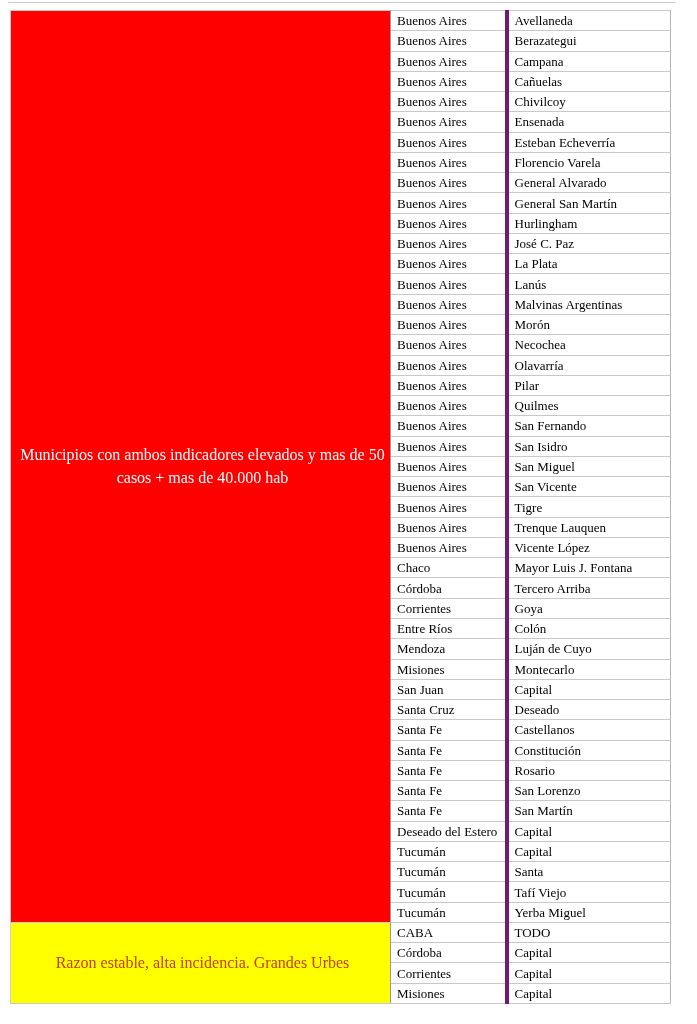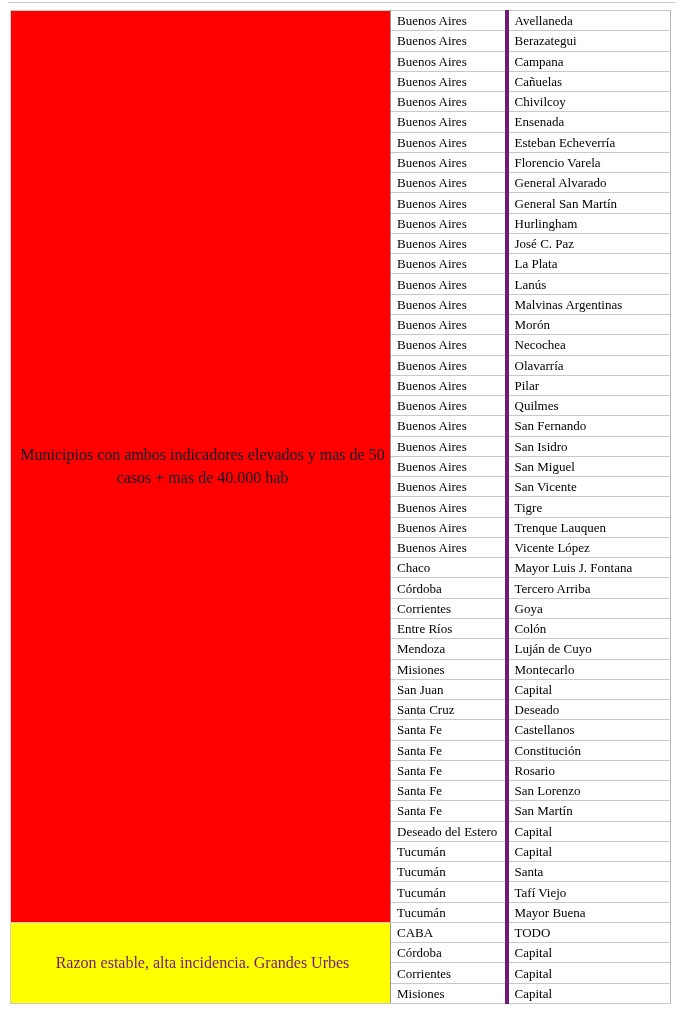--- a/index.html
+++ b/index.html
@@ -74,21 +74,21 @@
 
 <table class="main">
   <colgroup>
     <col style="width:380px">
     <col style="width:116px">
     <col style="width:164px">
   </colgroup>
   <tbody>
       <tr>
         <td class="group-cell" rowspan="45" style="background: rgb(255, 0, 0);">
-          <div class="group-label" style="color: #0f172a;">Municipios con ambos indicadores elevados y mas de 50 casos + mas de 40.000 hab</div>
+          <div class="group-label" style="color: #ffffff;">Municipios con ambos indicadores elevados y mas de 50 casos + mas de 40.000 hab</div>
         </td>
         <td class="province-cell">Buenos Aires</td>
         <td class="municipality-cell">Avellaneda</td>
       </tr>
       <tr>
         <td class="province-cell">Buenos Aires</td>
         <td class="municipality-cell">Berazategui</td>
       </tr>
       <tr>
         <td class="province-cell">Buenos Aires</td>
@@ -253,25 +253,25 @@
       <tr>
         <td class="province-cell">Tucumán</td>
         <td class="municipality-cell">Santa</td>
       </tr>
       <tr>
         <td class="province-cell">Tucumán</td>
         <td class="municipality-cell">Tafí Viejo</td>
       </tr>
       <tr>
         <td class="province-cell">Tucumán</td>
-        <td class="municipality-cell">Mayor Buena</td>
+        <td class="municipality-cell">Yerba Miguel</td>
       </tr>
       <tr>
         <td class="group-cell" rowspan="4" style="background: rgb(255, 255, 0);">
-          <div class="group-label" style="color: #701a75;">Razon estable, alta incidencia. Grandes Urbes</div>
+          <div class="group-label" style="color: #c2410c;">Razon estable, alta incidencia. Grandes Urbes</div>
         </td>
         <td class="province-cell">CABA</td>
         <td class="municipality-cell">TODO</td>
       </tr>
       <tr>
         <td class="province-cell">Córdoba</td>
         <td class="municipality-cell">Capital</td>
       </tr>
       <tr>
         <td class="province-cell">Corrientes</td>

